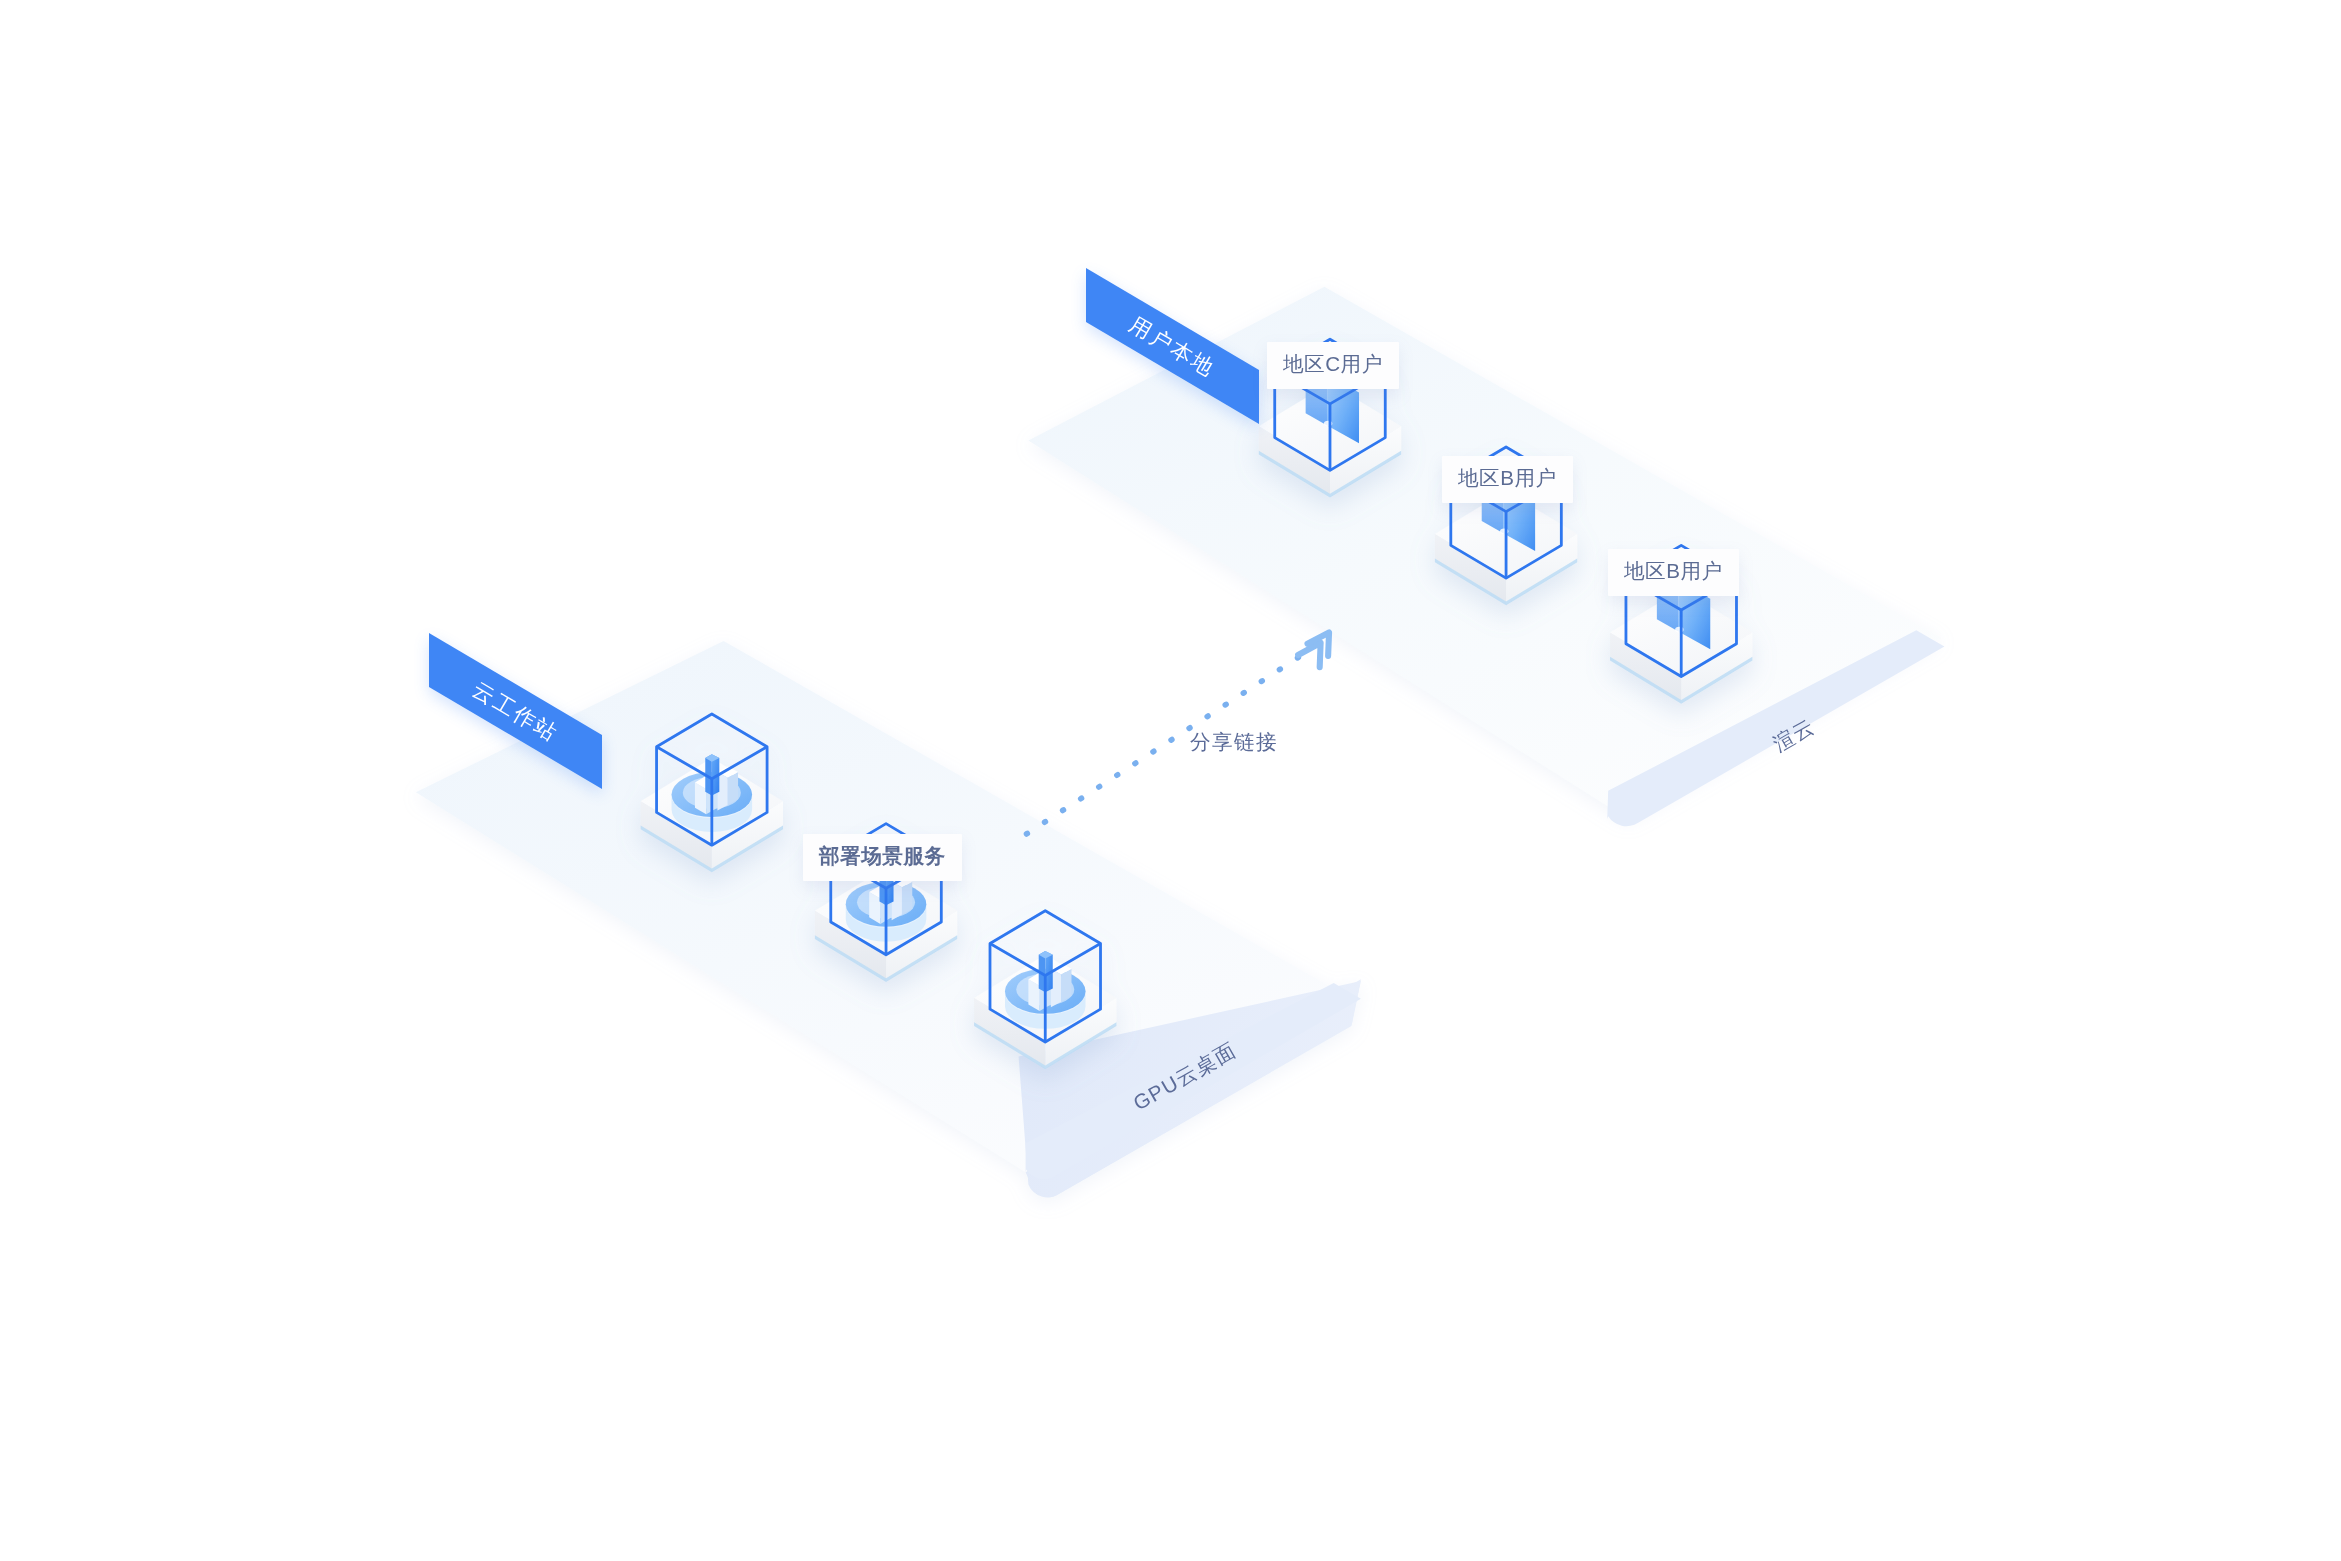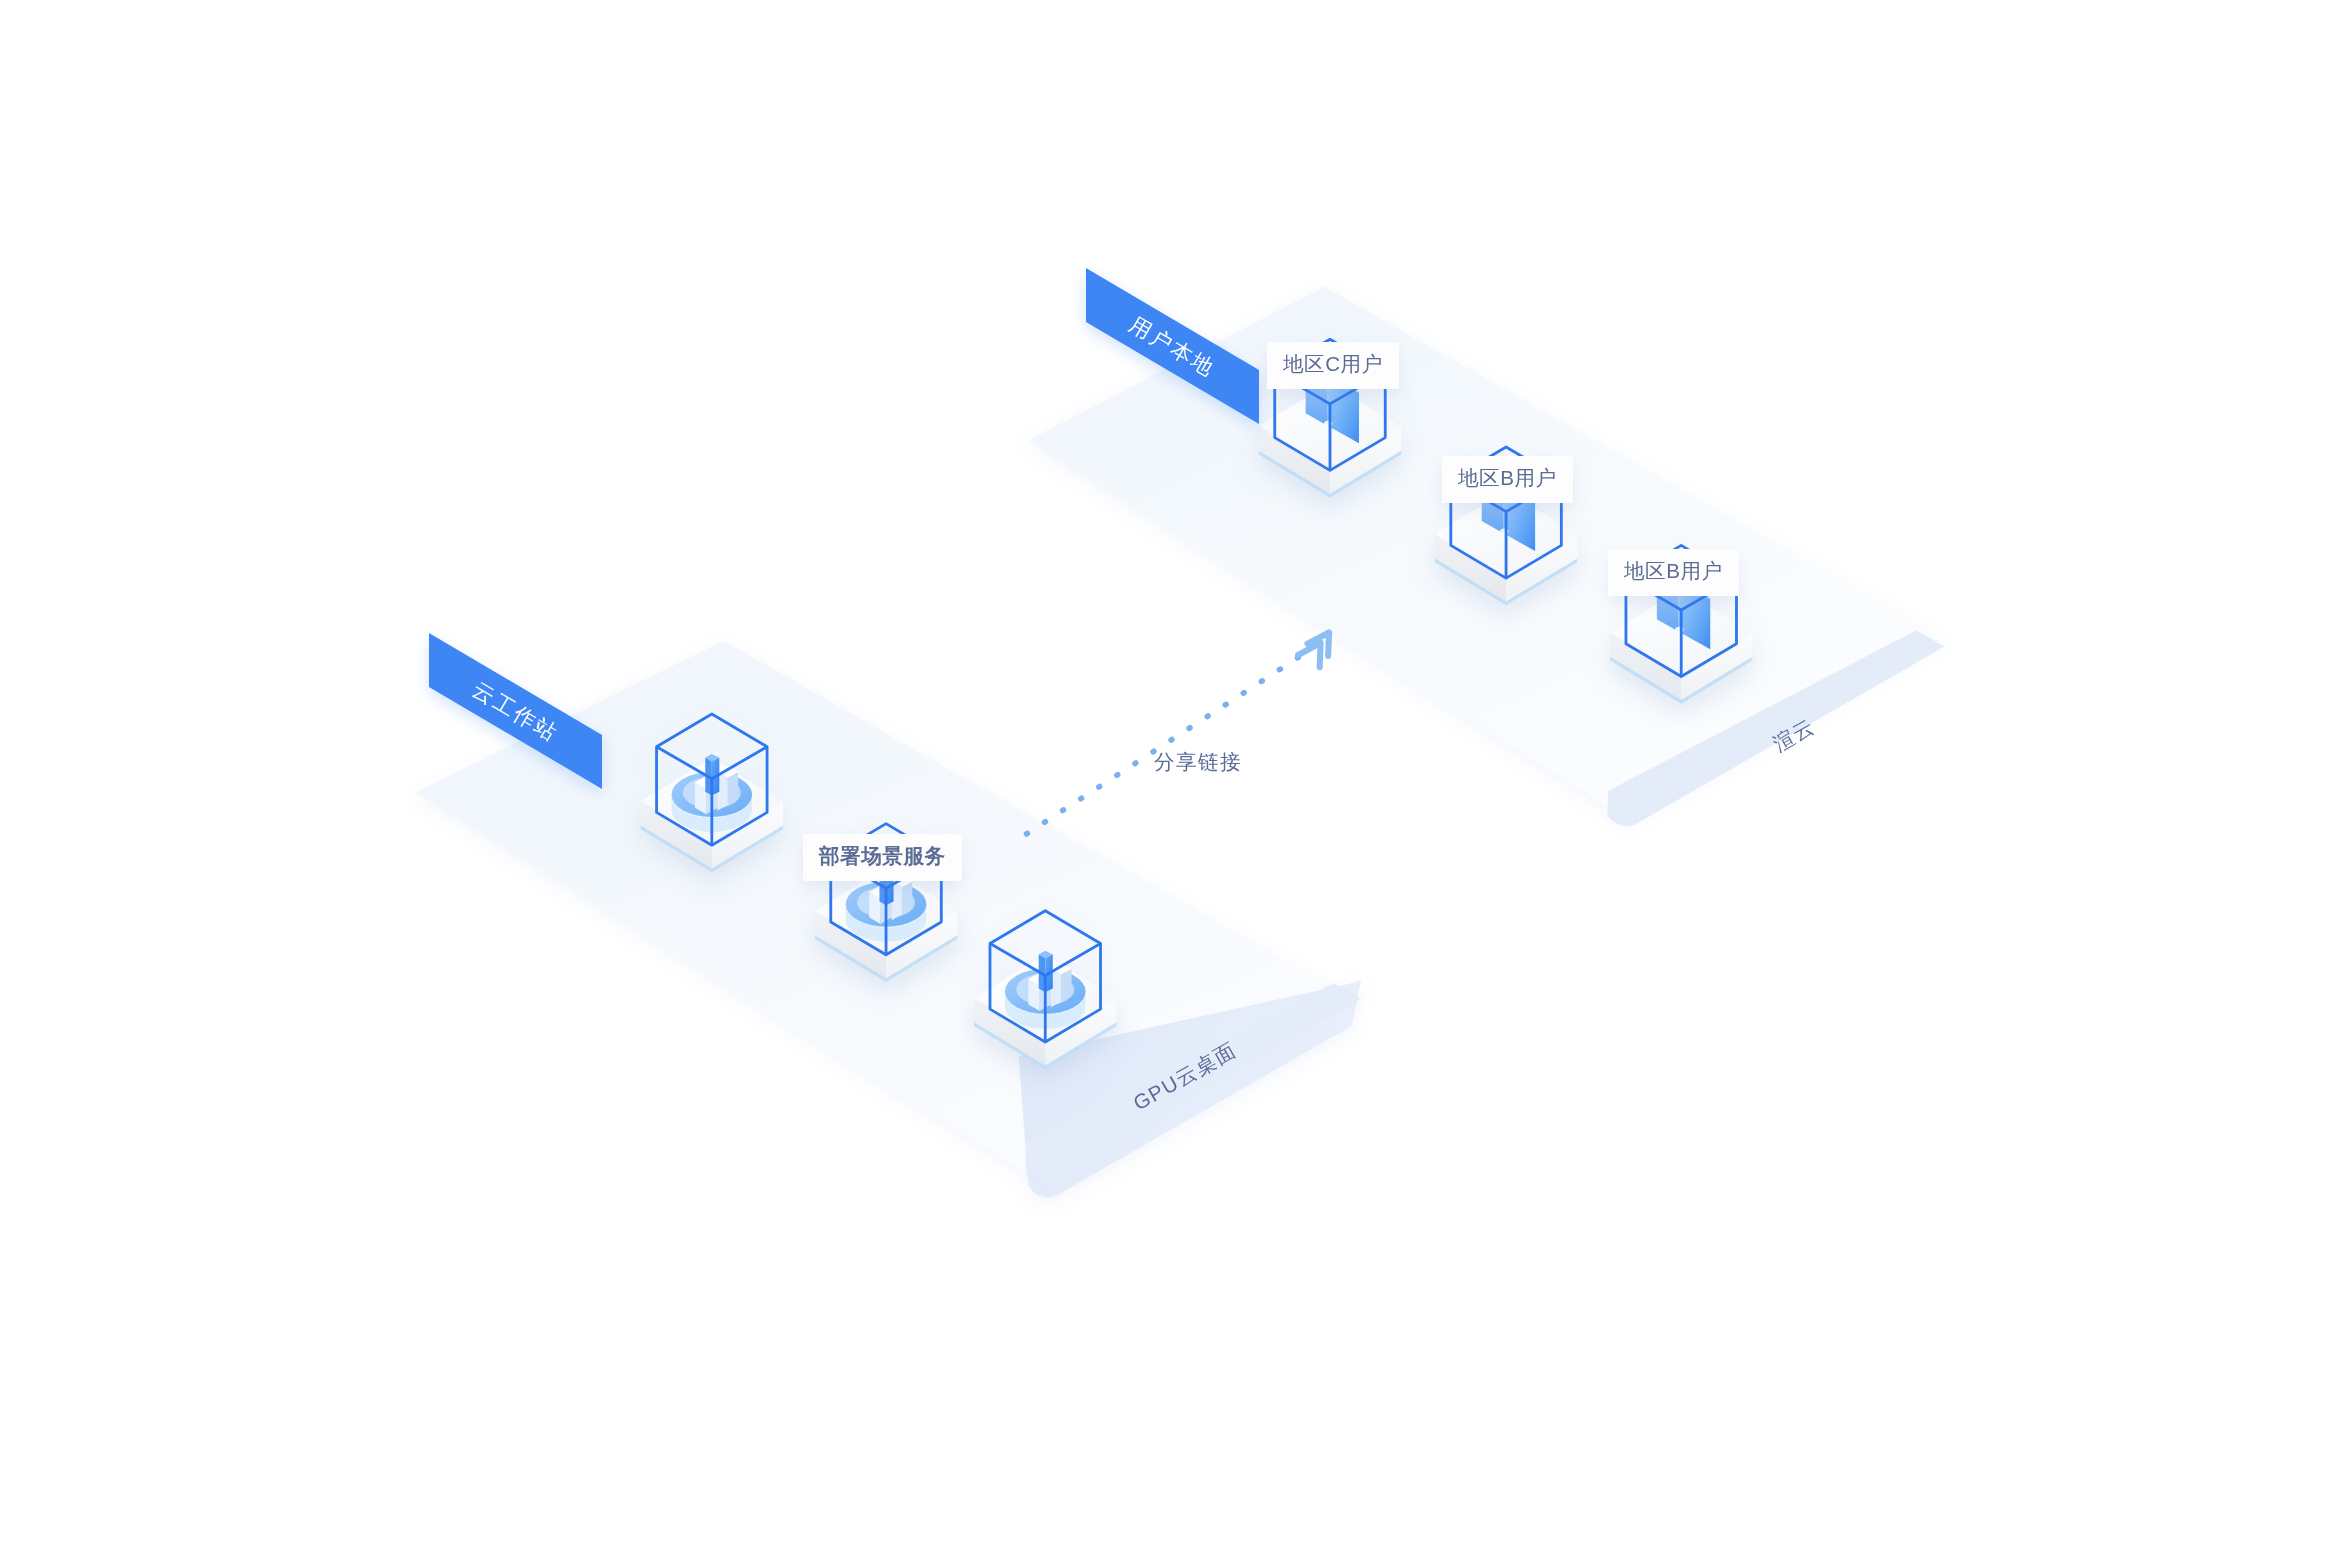--- a/index.html
+++ b/index.html
@@ -250,18 +250,18 @@
   </div>
 
   <div class="chip" style="left:1442px; top:424px;">
     <span>地区B用户</span>
   </div>
 
   <div class="chip" style="left:1608px; top:517px;">
     <span>地区B用户</span>
   </div>
 
-  <div class="linklabel" style="left:1154px; top:728px;margin-top:20px;">
+  <div class="linklabel" style="left:1190px; top:728px;">
     <span>分享链接</span>
   </div>
 
 </div>
 
 
 </body></html>

